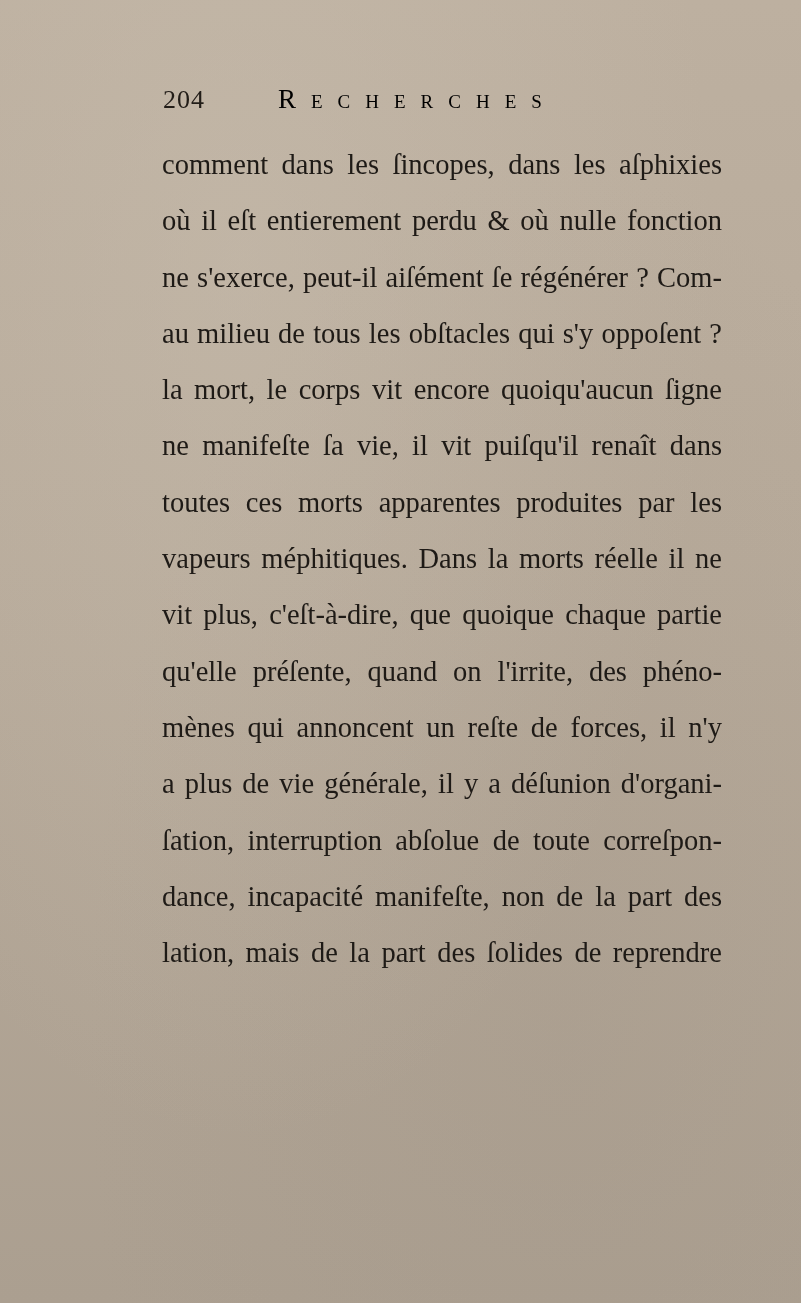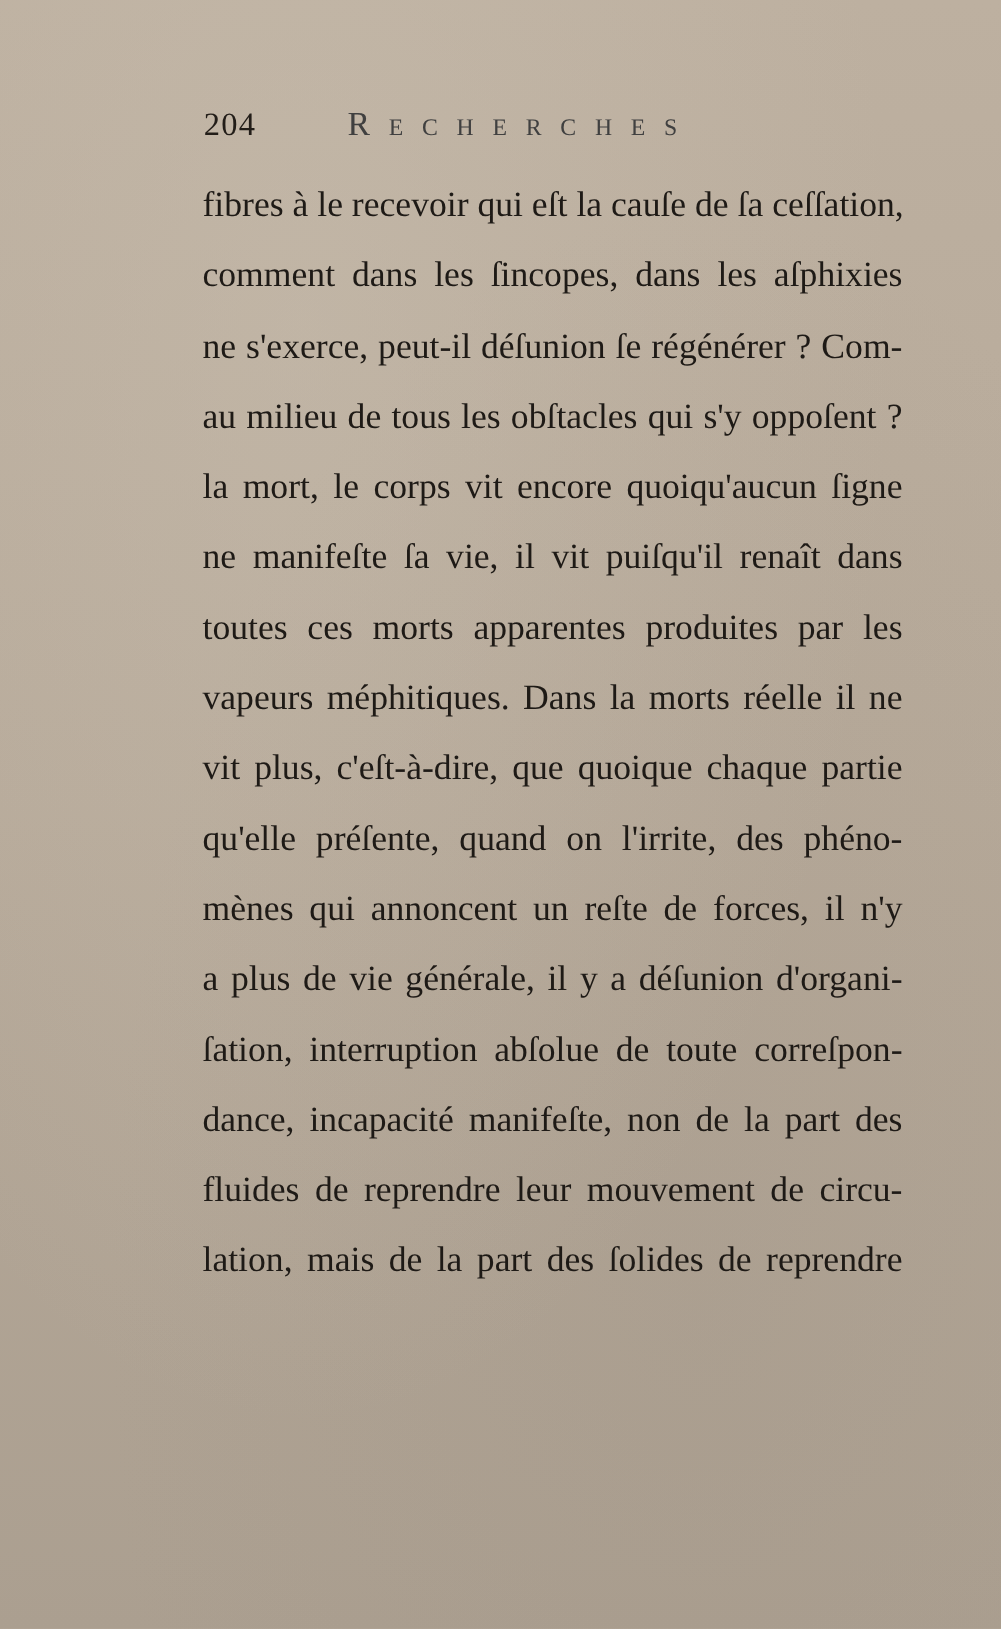--- a/index.html
+++ b/index.html
@@ -36,21 +36,21 @@
     .page-number {
       font-size: 26px;
       letter-spacing: 1px;
       width: 115px;
       color: #221d18;
     }
     .running-title {
       font-size: 27px;
       letter-spacing: 15px;
       font-variant: small-caps;
-      color: #404040;
+      color: #000000;
     }
     .body-text {
       position: absolute;
       top: 137px;
       left: 162px;
       width: 560px;
     }
     .line {
       display: block;
       height: 56.3px;
@@ -66,32 +66,31 @@
 <body>
 
 <div class="page">
 
   <div class="running-head">
     <span class="page-number">204</span>
     <span class="running-title">Recherches</span>
   </div>
 
   <div class="body-text">
-    <span class="line">fibres à le recevoir qui eſt la cauſe de ſa ceſſation,</span>
     <span class="line">comment dans les ſincopes, dans les aſphixies</span>
-    <span class="line">ne s'exerce, peut-il déſunion ſe régénérer ? Com-</span>
+    <span class="line">où il eſt entierement perdu &amp; où nulle fonction</span>
+    <span class="line">ne s'exerce, peut-il aiſément ſe régénérer ? Com-</span>
     <span class="line">au milieu de tous les obſtacles qui s'y oppoſent ?</span>
     <span class="line">la mort, le corps vit encore quoiqu'aucun ſigne</span>
     <span class="line">ne manifeſte ſa vie, il vit puiſqu'il renaît dans</span>
     <span class="line">toutes ces morts apparentes produites par les</span>
     <span class="line">vapeurs méphitiques. Dans la morts réelle il ne</span>
     <span class="line">vit plus, c'eſt-à-dire, que quoique chaque partie</span>
     <span class="line">qu'elle préſente, quand on l'irrite, des phéno-</span>
     <span class="line">mènes qui annoncent un reſte de forces, il n'y</span>
     <span class="line">a plus de vie générale, il y a déſunion d'organi-</span>
     <span class="line">ſation, interruption abſolue de toute correſpon-</span>
     <span class="line">dance, incapacité manifeſte, non de la part des</span>
-    <span class="line">fluides de reprendre leur mouvement de circu-</span>
     <span class="line">lation, mais de la part des ſolides de reprendre</span>
 
   </div>
 
 </div>
 
 </body></html>

